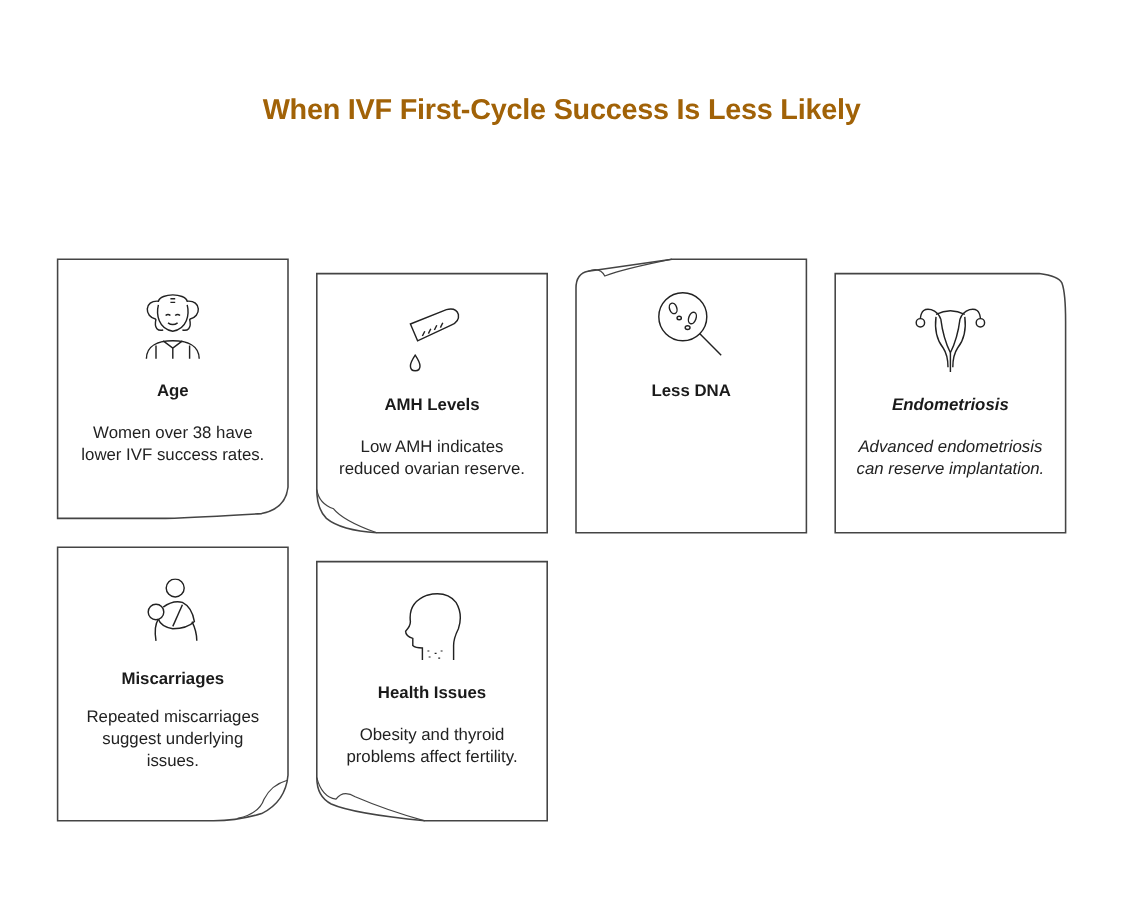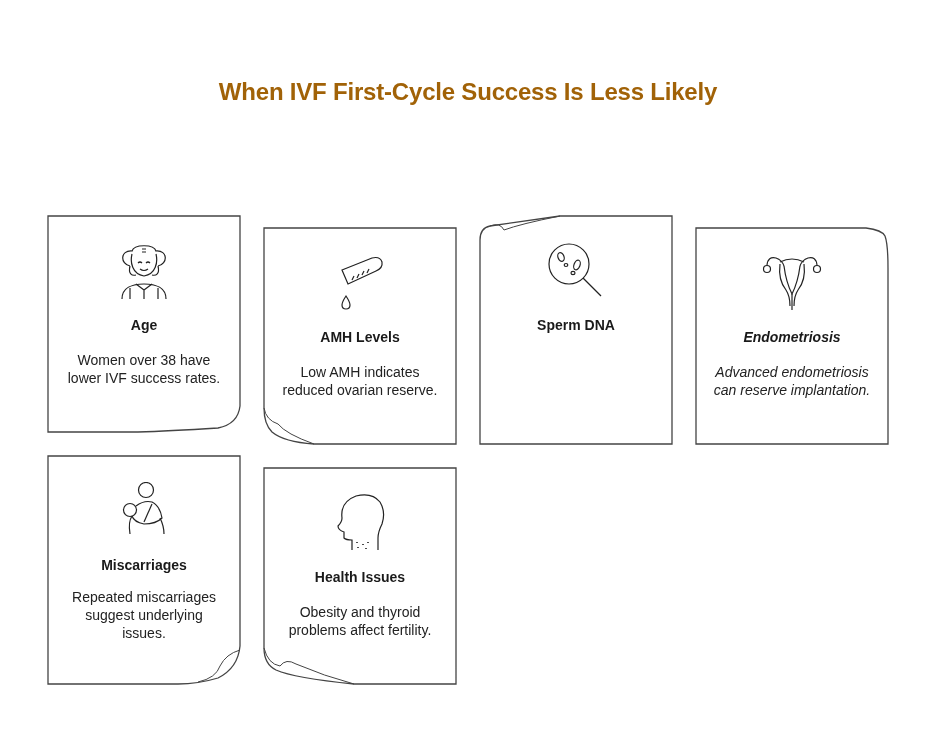--- a/index.html
+++ b/index.html
@@ -67,21 +67,21 @@
   <div class="icon" style="top:24px;">
     <svg width="62" height="62" viewBox="0 0 62 62" fill="none" stroke="#222" stroke-width="1.2">
       <circle cx="24" cy="24" r="20"></circle>
       <path d="M38,38 L56,56"></path>
       <ellipse cx="16" cy="17" rx="3" ry="4.5" transform="rotate(-20 16 17)"></ellipse>
       <ellipse cx="21" cy="25" rx="1.8" ry="1.5"></ellipse>
       <ellipse cx="32" cy="25" rx="3" ry="5" transform="rotate(20 32 25)"></ellipse>
       <ellipse cx="28" cy="33" rx="2" ry="1.6"></ellipse>
     </svg>
   </div>
-  <div class="heading" style="top:101px;">Sperm DNA</div>
+  <div class="heading" style="top:101px;">Less DNA</div>
 </div>
 
 <div class="card" style="left:696px; top:228px; height:216px;font-style:italic;">
   <svg class="frame" width="192" height="216">
     <path d="M0,0 L170,0 Q186,2 189,8 Q192,16 192,40 L192,216 L0,216 Z" fill="#fff" stroke="#444" stroke-width="1.3"></path>
   </svg>
   <div class="icon" style="top:26px;">
     <svg width="60" height="56" viewBox="0 0 60 56" fill="none" stroke="#222" stroke-width="1.2">
       <circle cx="5" cy="15" r="3.5"></circle>
       <circle cx="55" cy="15" r="3.5"></circle>

